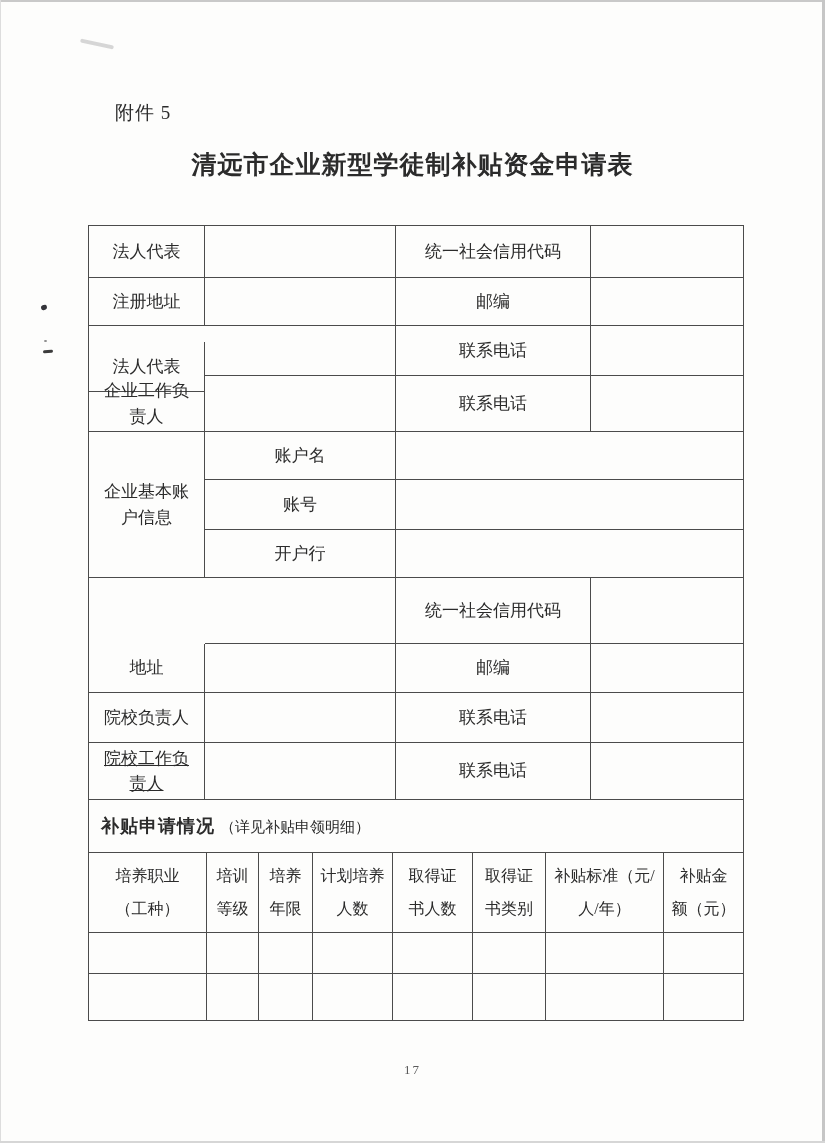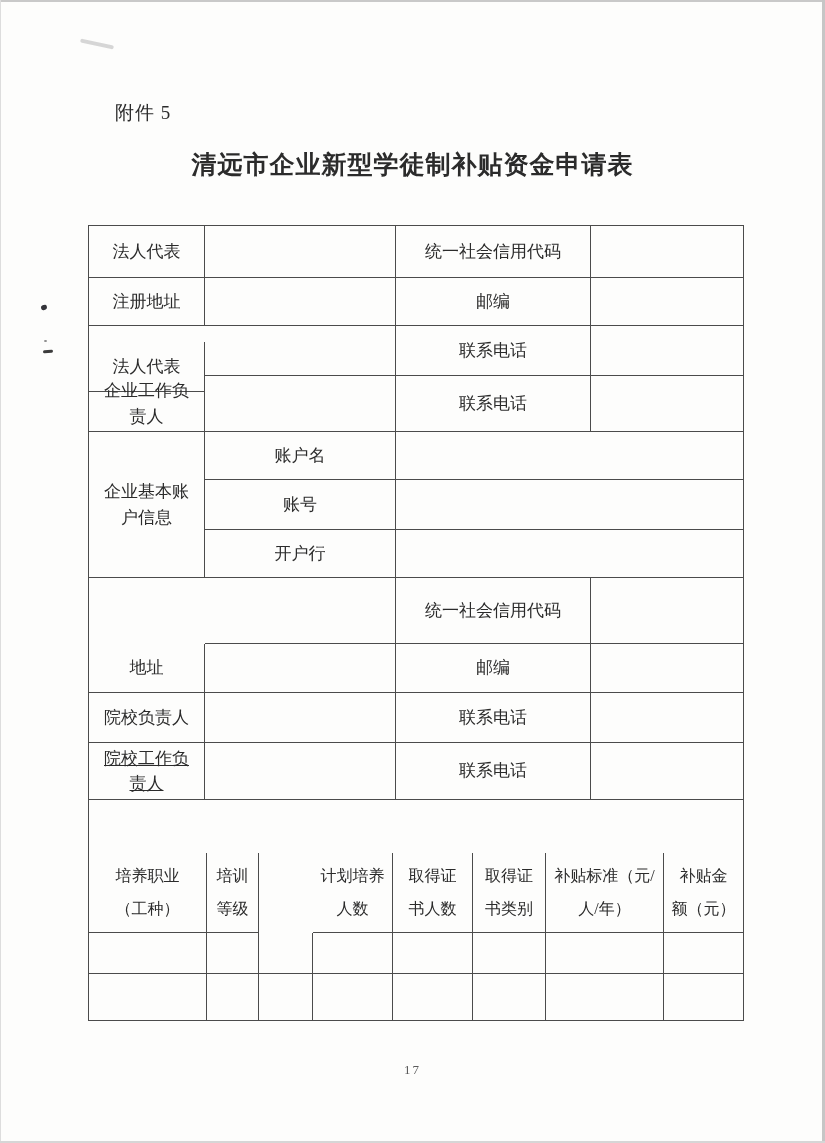--- a/index.html
+++ b/index.html
@@ -94,25 +94,31 @@
     <div class="cell" style="left:116px;top:467px;width:191px;height:50px;"></div>
     <div class="cell" style="left:307px;top:467px;width:195px;height:50px;">联系电话</div>
     <div class="cell noR" style="left:502px;top:467px;width:152px;height:50px;"></div>
 
     <div class="cell" style="left:0;top:517px;width:116px;height:57px;text-decoration:underline;">院校工作负
 责人</div>
     <div class="cell" style="left:116px;top:517px;width:191px;height:57px;"></div>
     <div class="cell" style="left:307px;top:517px;width:195px;height:57px;">联系电话</div>
     <div class="cell noR" style="left:502px;top:517px;width:152px;height:57px;"></div>
 
+    <div class="cell noR section-cell" style="left:0;top:574px;width:654px;height:53px;">
+      <span class="section-title">补贴申请情况</span>
+      <span class="section-note">（详见补贴申领明细）</span>
+    </div>
 
     <div class="cell hdr" style="left:0;top:627px;width:118px;height:80px;">培养职业
 （工种）</div>
     <div class="cell hdr" style="left:118px;top:627px;width:52px;height:80px;">培训
 等级</div>
+    <div class="cell hdr" style="left:170px;top:627px;width:54px;height:80px;">培养
+年限</div>
     <div class="cell hdr" style="left:224px;top:627px;width:80px;height:80px;">计划培养
 人数</div>
     <div class="cell hdr" style="left:304px;top:627px;width:80px;height:80px;">取得证
 书人数</div>
     <div class="cell hdr" style="left:384px;top:627px;width:73px;height:80px;">取得证
 书类别</div>
     <div class="cell hdr" style="left:457px;top:627px;width:118px;height:80px;">补贴标准（元/
 人/年）</div>
     <div class="cell hdr noR" style="left:575px;top:627px;width:79px;height:80px;">补贴金
 额（元）</div>

